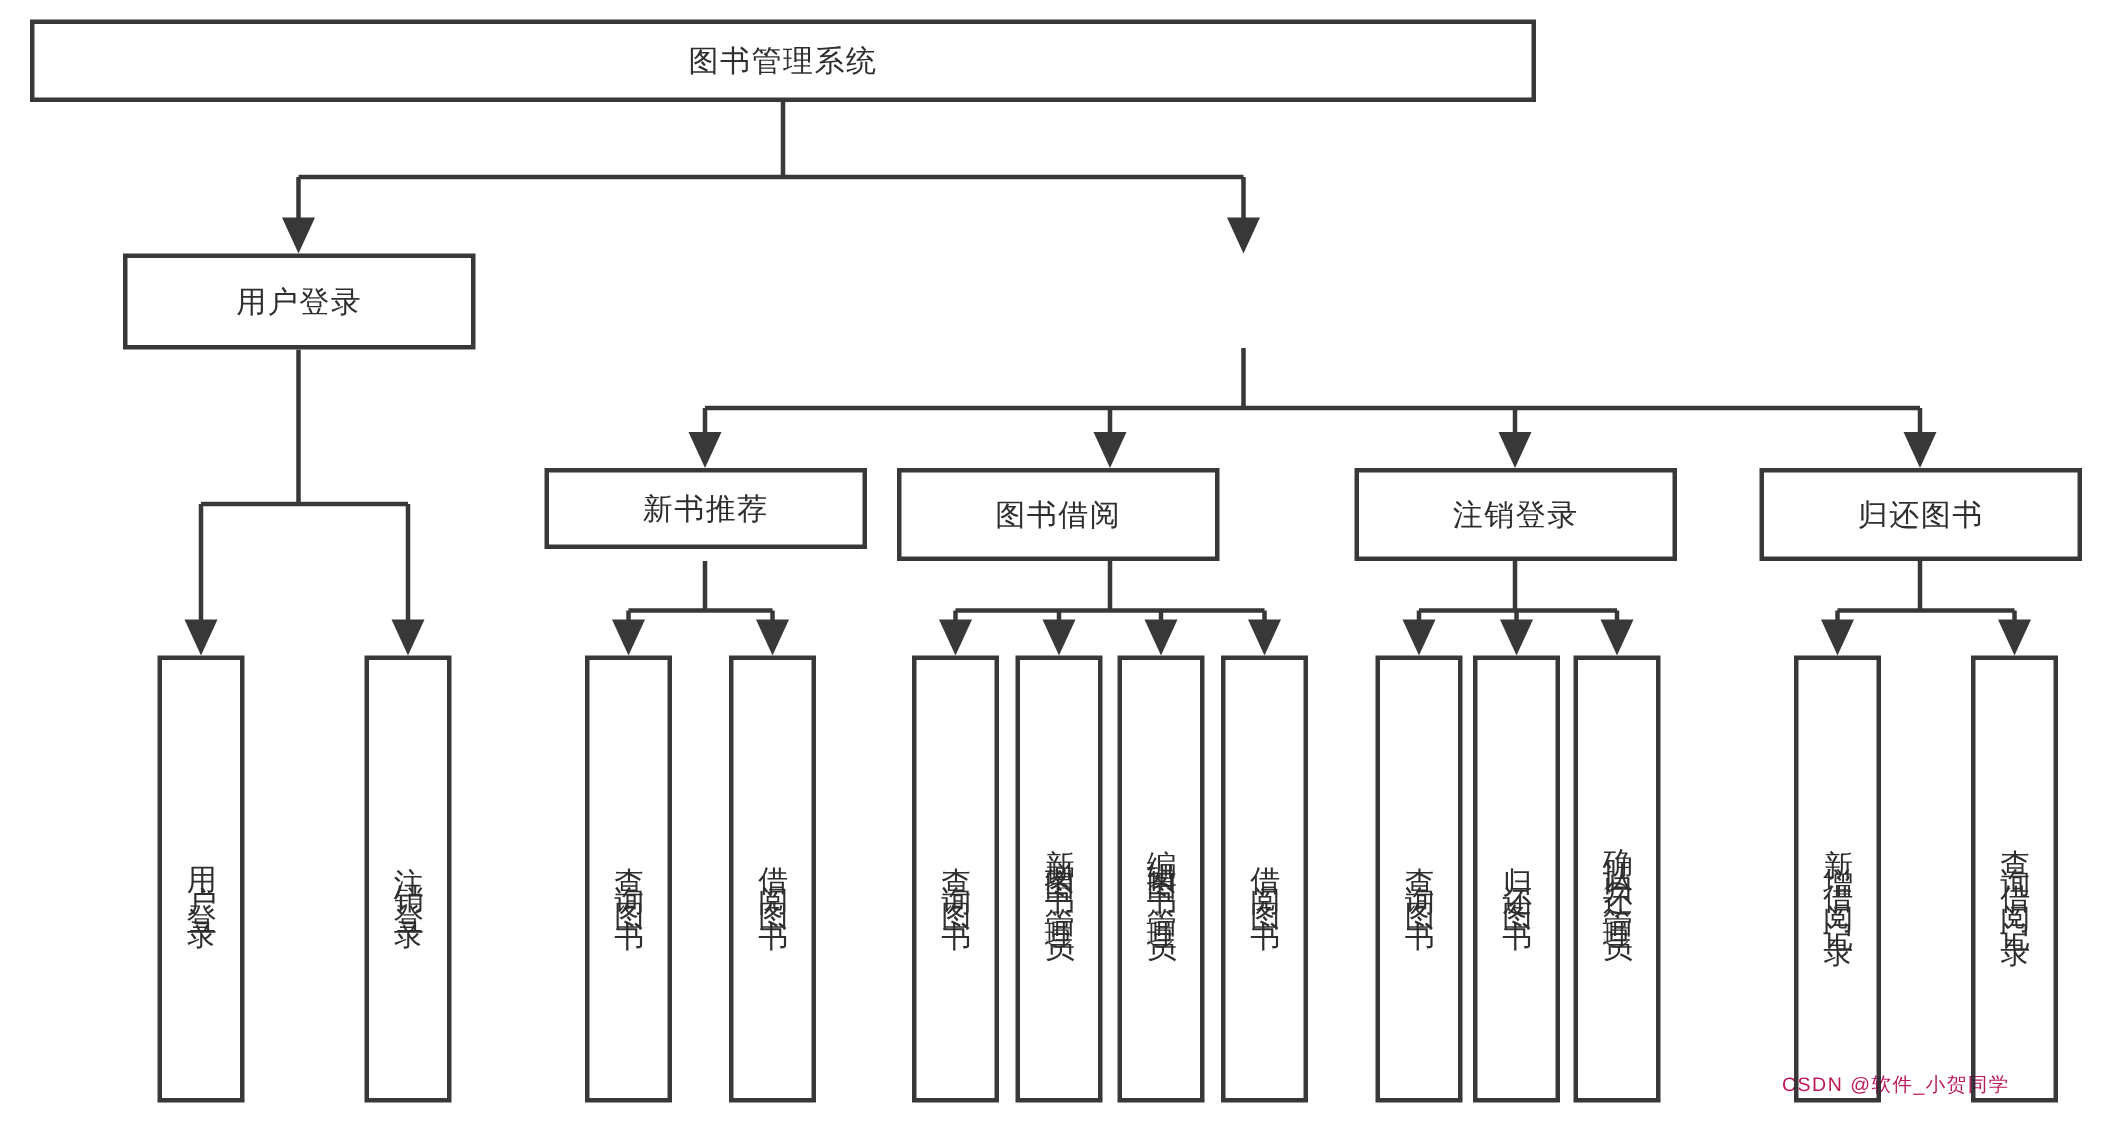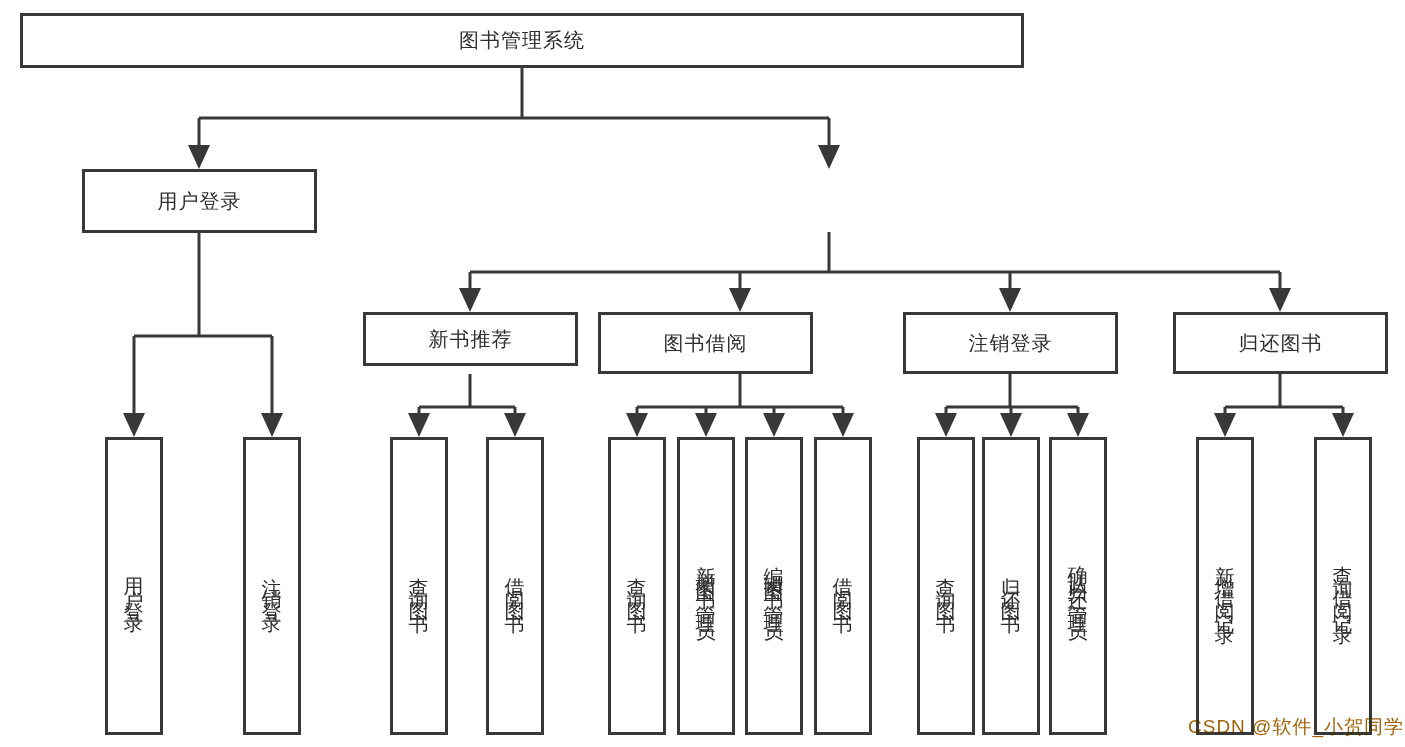--- a/index.html
+++ b/index.html
@@ -14,21 +14,21 @@
     color:#2e2e2e;font-size:20px;
   }
   .box .lbl{letter-spacing:1px;white-space:nowrap;}
   .leaf .lbl{
     writing-mode:vertical-rl;text-orientation:mixed;
     letter-spacing:12px;line-height:1;white-space:normal;
   }
   .leaf.vlong .lbl{letter-spacing:8px;}
   .watermark{
     position:absolute;left:1188px;top:714px;
-    color:#a16207;font-size:19px;letter-spacing:1px;white-space:nowrap;
+    color:#be185d;font-size:13px;letter-spacing:1px;white-space:nowrap;
     mix-blend-mode:darken;
   }
 </style>
 </head>
 <body>
 
 <div class="stage">
 
   <svg class="wires" viewBox="0 0 1405 747" xmlns="http://www.w3.org/2000/svg">
     <g stroke="#383838" stroke-width="3" fill="none">

